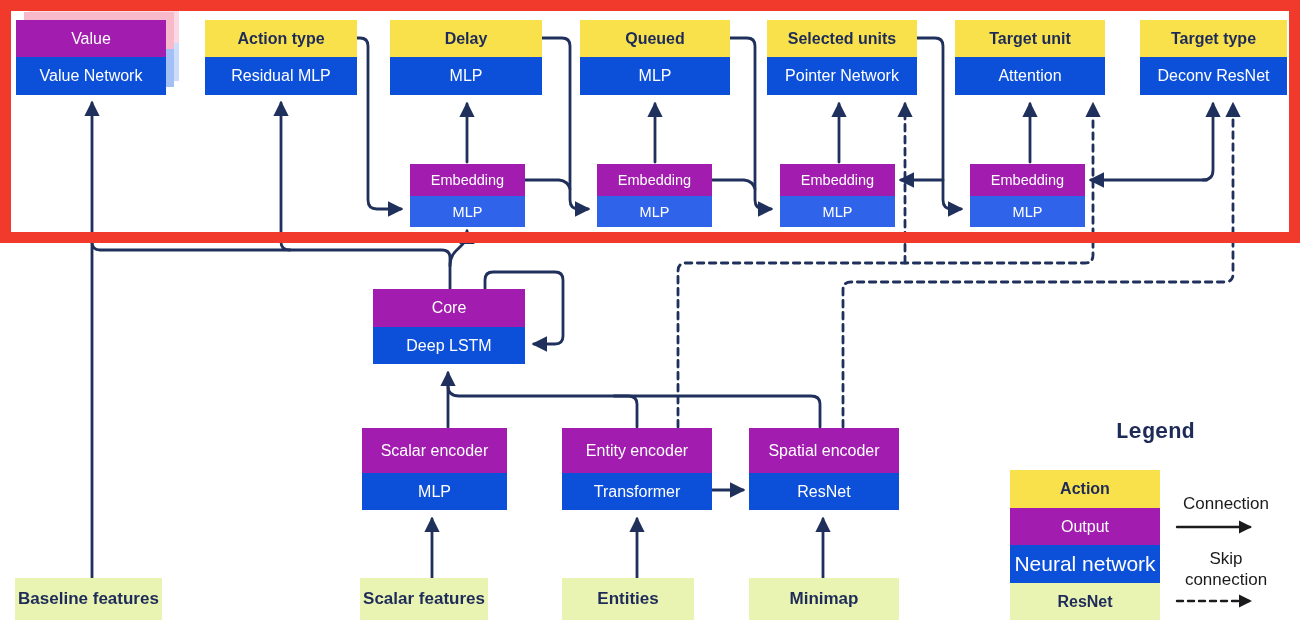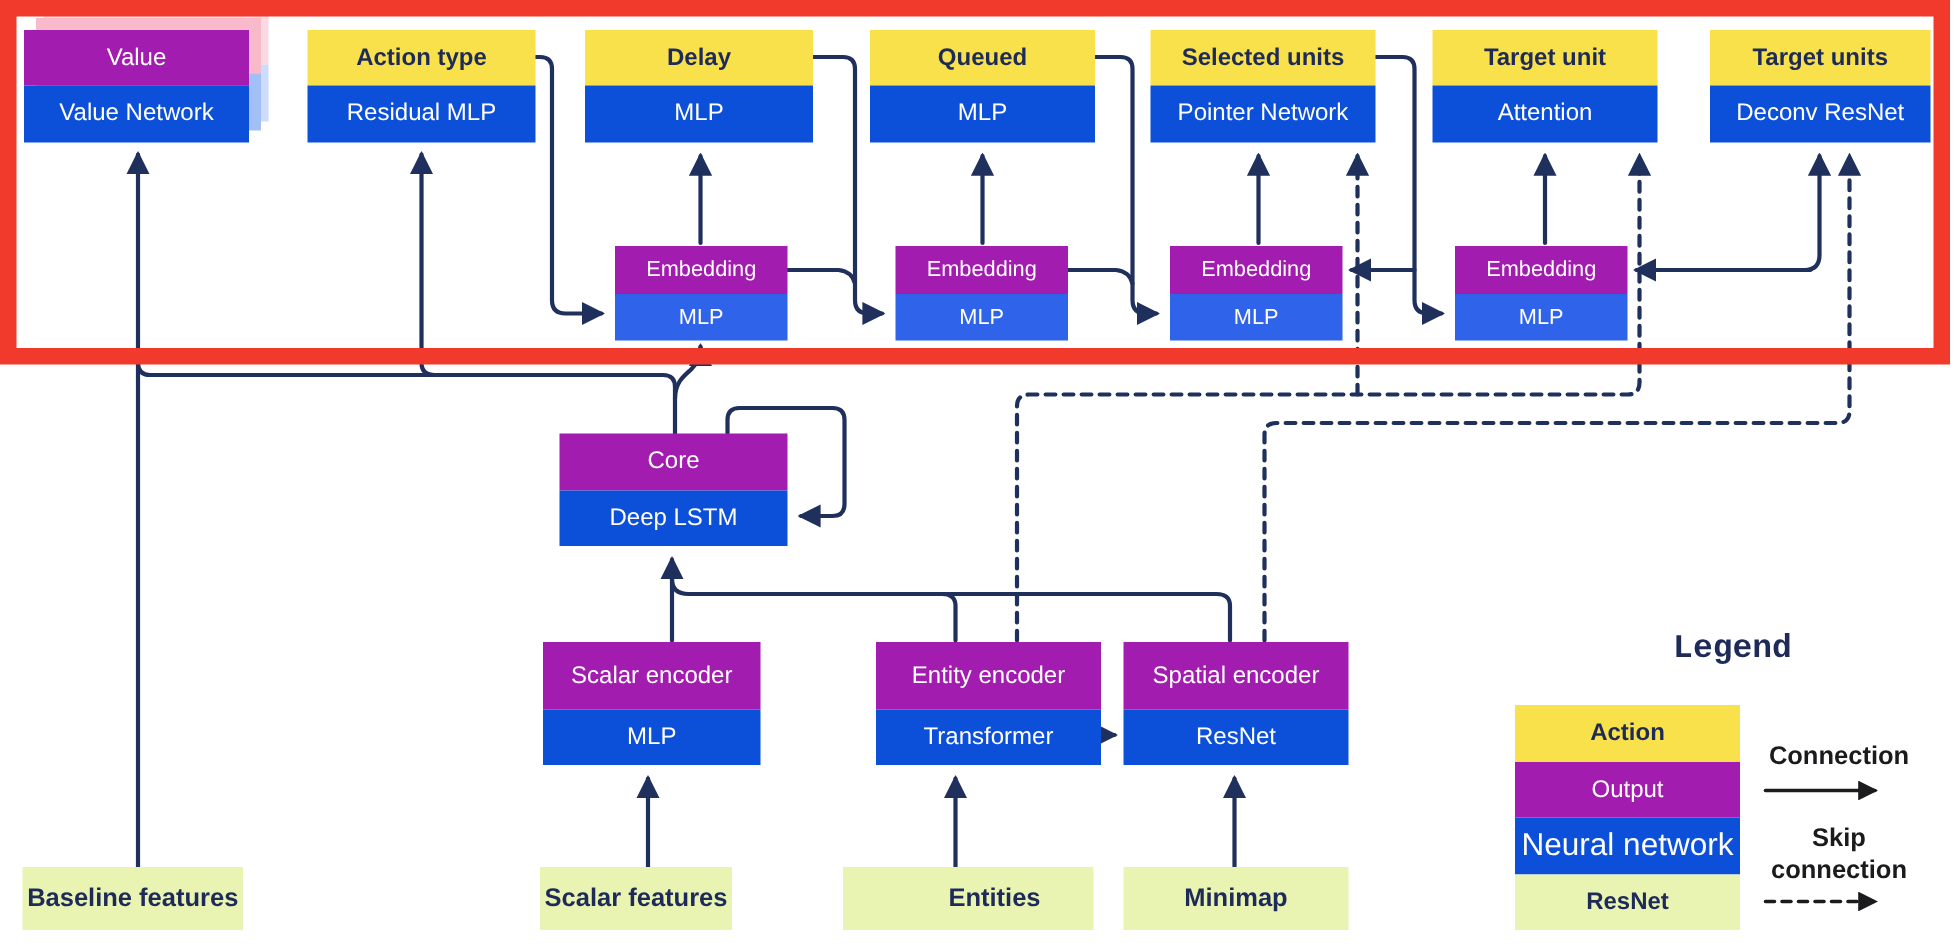--- a/index.html
+++ b/index.html
@@ -13,21 +13,21 @@
   .rblue{background:#0C50D9;color:#ffffff;}
   .rblueL{background:#2F63E9;color:#ffffff;}
   .rgreen{background:#E9F4B3;color:#1E2B58;font-weight:bold;}
   .emb .row{font-size:14.5px;}
   .inputbox{position:absolute;z-index:2;background:#E9F4B3;color:#1E2B58;font-weight:bold;
             font-size:17px;display:flex;align-items:center;justify-content:center;}
   .shadow{position:absolute;z-index:2;}
   #redframe{position:absolute;left:0;top:0;width:1300px;height:243px;border:11px solid #F13A2B;
             box-sizing:border-box;z-index:3;pointer-events:none;}
   .legend-title{position:absolute;z-index:2;color:#1E2B58;font-size:22px;font-weight:bold;text-align:center;font-family:Liberation Mono, monospace;}
-  .legend-label{position:absolute;z-index:2;color:#1B1B1D;font-size:17px;font-weight:bold;text-align:center;line-height:21px;}
+  .legend-label{position:absolute;z-index:2;color:#1B1B1D;font-size:17px;font-weight:normal;text-align:center;line-height:21px;}
 </style>
 </head>
 <body>
 
 <div id="canvas">
 
   <svg class="layer" width="1303" height="629">
     <defs>
       <marker id="ah" viewBox="0 0 10 10" refX="8.5" refY="5" markerWidth="5.5" markerHeight="5.5" orient="auto">
         <path d="M0,0 L10,5 L0,10 z" fill="#20305C"></path>
@@ -108,21 +108,21 @@
   </div>
   <div class="block" style="left:767px;top:20px;width:150px;">
     <div class="row ryellow" style="height:37px;">Selected units</div>
     <div class="row rblue" style="height:38px;">Pointer Network</div>
   </div>
   <div class="block" style="left:955px;top:20px;width:150px;">
     <div class="row ryellow" style="height:37px;">Target unit</div>
     <div class="row rblue" style="height:38px;">Attention</div>
   </div>
   <div class="block" style="left:1140px;top:20px;width:147px;">
-    <div class="row ryellow" style="height:37px;">Target units</div>
+    <div class="row ryellow" style="height:37px;">Target type</div>
     <div class="row rblue" style="height:38px;">Deconv ResNet</div>
   </div>
 
   <div class="block emb" style="left:410px;top:164px;width:115px;">
     <div class="row rpink" style="height:32px;">Embedding</div>
     <div class="row rblueL" style="height:31px;">MLP</div>
   </div>
   <div class="block emb" style="left:597px;top:164px;width:115px;">
     <div class="row rpink" style="height:32px;">Embedding</div>
     <div class="row rblueL" style="height:31px;">MLP</div>
@@ -138,32 +138,32 @@
 
   <div class="block" style="left:373px;top:289px;width:152px;">
     <div class="row rpink" style="height:38px;">Core</div>
     <div class="row rblue" style="height:37px;">Deep LSTM</div>
   </div>
 
   <div class="block" style="left:362px;top:428px;width:145px;">
     <div class="row rpink" style="height:45px;">Scalar encoder</div>
     <div class="row rblue" style="height:37px;">MLP</div>
   </div>
-  <div class="block" style="left:584px;top:428px;width:150px;text-align:right;">
+  <div class="block" style="left:562px;top:428px;width:150px;text-align:right;">
     <div class="row rpink" style="height:45px;">Entity encoder</div>
     <div class="row rblue" style="height:37px;">Transformer</div>
   </div>
   <div class="block" style="left:749px;top:428px;width:150px;">
     <div class="row rpink" style="height:45px;">Spatial encoder</div>
     <div class="row rblue" style="height:37px;">ResNet</div>
   </div>
 
   <div class="inputbox" style="left:15px;top:578px;width:147px;height:42px;">Baseline features</div>
   <div class="inputbox" style="left:360px;top:578px;width:128px;height:42px;">Scalar features</div>
-  <div class="inputbox" style="left:562px;top:578px;width:132px;height:42px;padding-left:35px;">Entities</div>
+  <div class="inputbox" style="left:562px;top:578px;width:132px;height:42px;">Entities</div>
   <div class="inputbox" style="left:749px;top:578px;width:150px;height:42px;">Minimap</div>
 
   <div class="legend-title" style="left:1010px;top:420px;width:290px;">Legend</div>
   <div class="block" style="left:1010px;top:470px;width:150px;">
     <div class="row ryellow" style="height:38px;font-size:16px;">Action</div>
     <div class="row rpink" style="height:37px;font-size:16px;">Output</div>
     <div class="row rblue" style="height:38px;font-size:21px;">Neural network</div>
     <div class="row rgreen" style="height:37px;font-size:16px;">ResNet</div>
   </div>
   <div class="legend-label" style="left:1168px;top:493px;width:116px;">Connection</div>

